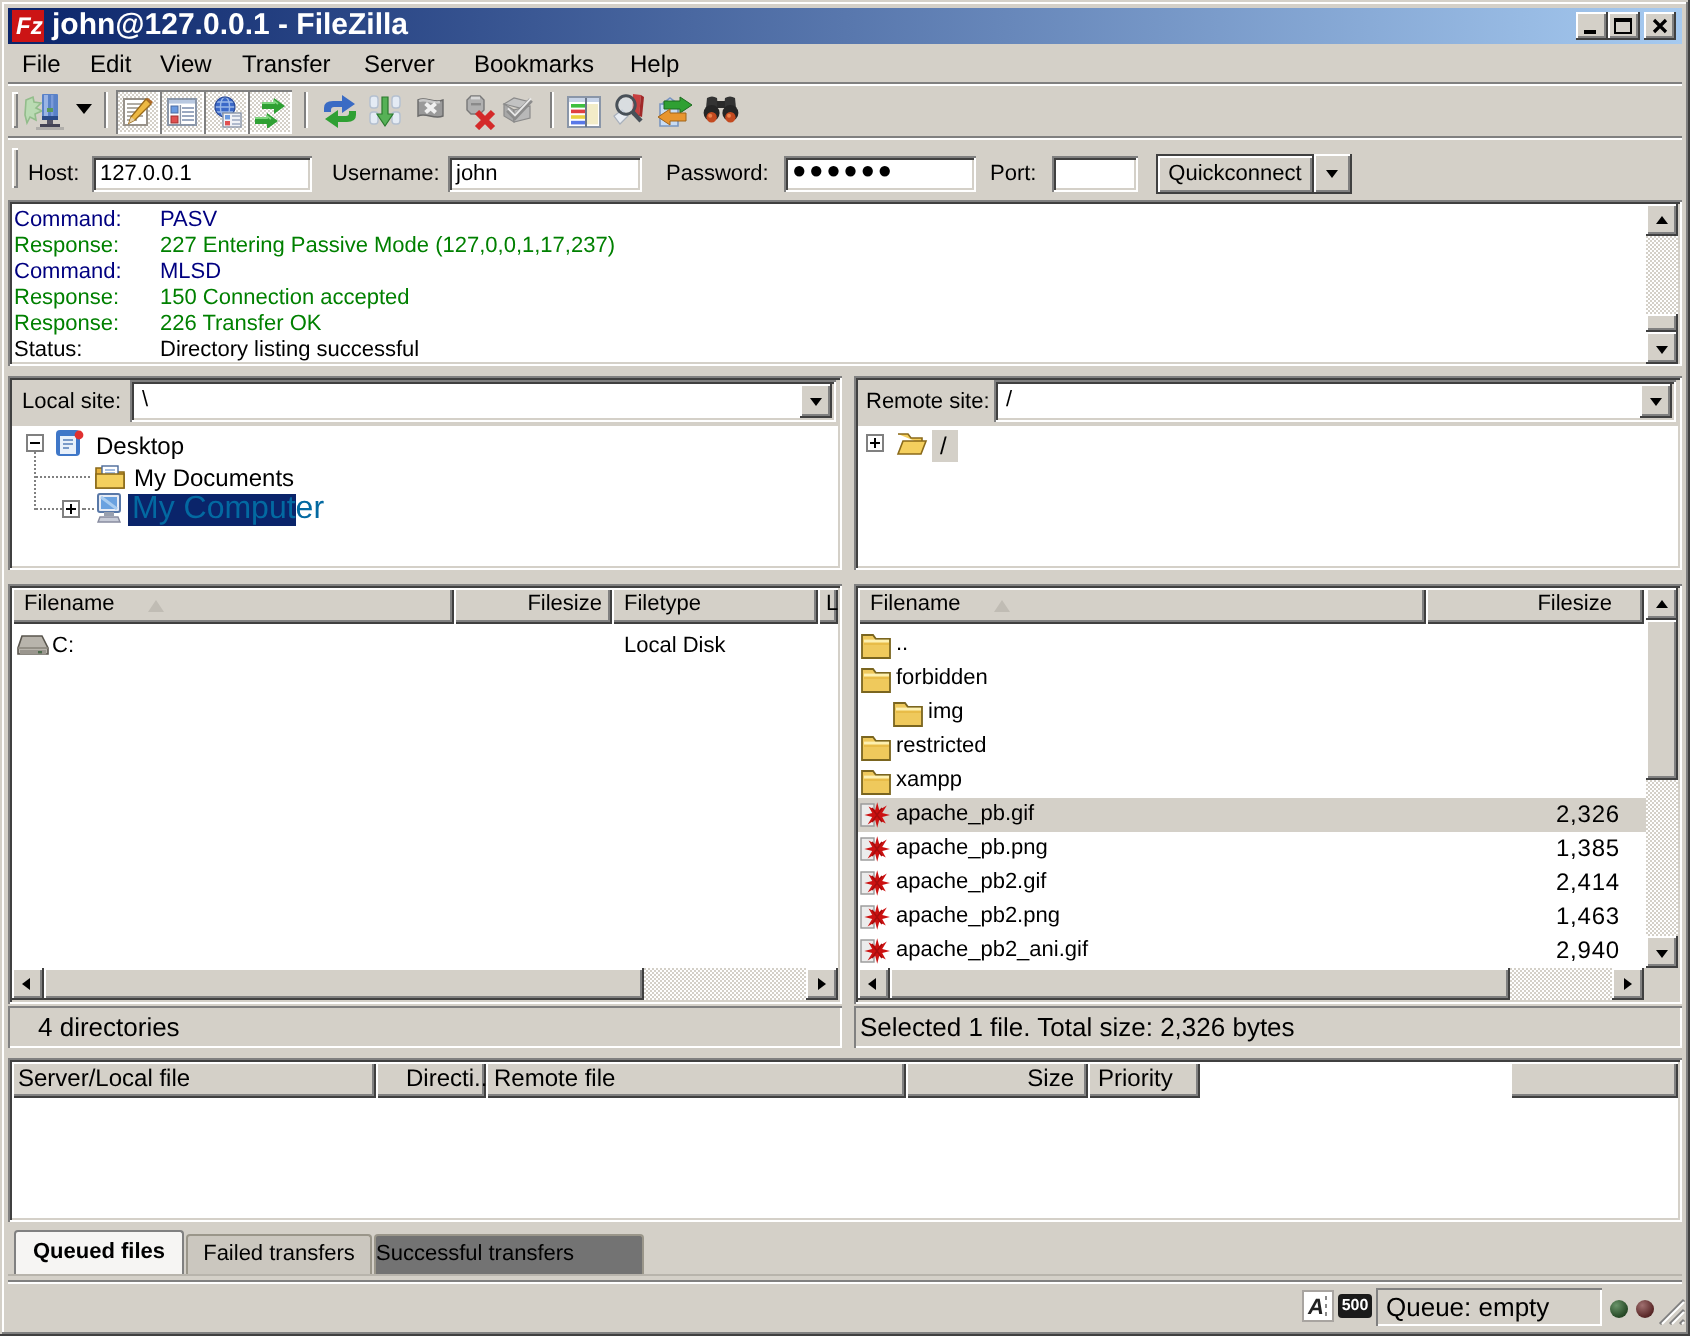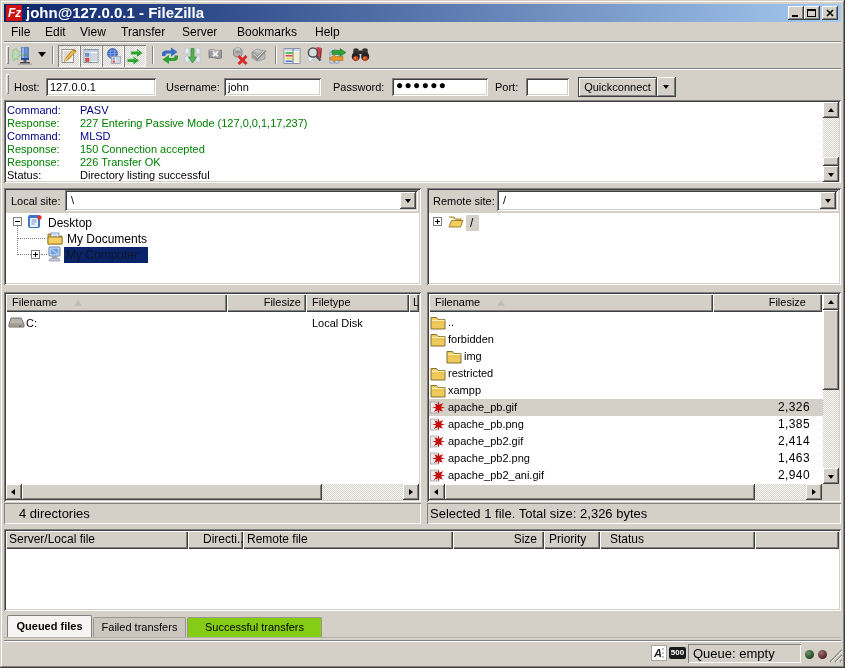--- a/index.html
+++ b/index.html
@@ -236,21 +236,21 @@
 <div class="a" style="left:33px;top:254px;width:5px;height:1px;background:#000"></div>
 <div class="a" style="left:35px;top:252px;width:1px;height:5px;background:#000"></div>
 <svg class="a" style="left:47px;top:246px" width="16" height="16" viewBox="0 0 16 16">
 <rect x="2" y="1" width="11" height="9" rx="1" fill="#e8ecf4" stroke="#5878a8"></rect>
 <rect x="3.5" y="2.5" width="8" height="6" fill="#6aa2e0"></rect>
 <path d="M3.5 2.5 l8 6" stroke="#a8ccf0" stroke-width="1.5"></path>
 <rect x="5" y="10" width="5" height="2" fill="#98a0b0"></rect>
 <path d="M3 12.5 h9 l1 2.5 H2 z" fill="#c8ccd8" stroke="#888ca0" stroke-width="0.7"></path>
 </svg>
 <div class="a" style="left:64px;top:247px;width:84px;height:16px;background:#0a246a"></div>
-<div class="a" style="left:66px;top:247px;line-height:16px;color:#0f172a;font-size:12px">My Computer</div>
+<div class="a" style="left:66px;top:247px;line-height:16px;color:#0369a1;font-size:16px">My Computer</div>
 
 <div class="a sunk2" style="left:427px;top:188px;width:414px;height:97px;background:#fff"></div>
 <div class="a" style="left:429px;top:190px;width:410px;height:23px;background:#d4d0c8"></div>
 <div class="a" style="left:433px;top:192px;line-height:19px">Remote site:</div>
 <div class="a ebox" style="left:497px;top:190px;width:341px;height:21px;line-height:20px;padding-left:6px">/</div>
 <div class="a sbtn" style="left:820px;top:192px;width:16px;height:17px"></div>
 <div class="a td" style="left:825px;top:199px"></div>
 <div class="a" style="left:433px;top:217px;width:9px;height:9px;background:#fff;border:1px solid #808080"></div>
 <div class="a" style="left:435px;top:221px;width:5px;height:1px;background:#000"></div>
 <div class="a" style="left:437px;top:219px;width:1px;height:5px;background:#000"></div>
@@ -390,26 +390,25 @@
 
 <div class="a sunk1" style="left:4px;top:503px;width:417px;height:21px;line-height:21px;padding-left:15px;font-size:13px">4 directories</div>
 <div class="a sunk1" style="left:427px;top:503px;width:414px;height:21px;line-height:21px;padding-left:3px;font-size:13px">Selected 1 file. Total size: 2,326 bytes</div>
 
 <div class="a sunk2" style="left:4px;top:529px;width:837px;height:82px;background:#fff"></div>
 <div class="a hdrc" style="left:6px;top:531px;width:182px;height:18px;line-height:17px;padding-left:3px;font-size:12px">Server/Local file</div>
 <div class="a hdrc" style="left:188px;top:531px;width:55px;height:18px;line-height:17px;padding-left:15px;font-size:12px">Directi...</div>
 <div class="a hdrc" style="left:243px;top:531px;width:210px;height:18px;line-height:17px;padding-left:4px;font-size:12px">Remote file</div>
 <div class="a hdrc" style="left:453px;top:531px;width:91px;height:18px;line-height:17px;text-align:right;padding-right:7px;font-size:12px">Size</div>
 <div class="a hdrc" style="left:544px;top:531px;width:56px;height:18px;line-height:17px;padding-left:5px;font-size:12px">Priority</div>
-<div class="a hdrc" style="left:600px;top:531px;width:155px;height:18px;line-height:17px;padding-left:10px;font-size:12px">Status</div>
 <div class="a hdrc" style="left:755px;top:531px;width:84px;height:18px"></div>
 
 <div class="a" style="left:7px;top:615px;width:85px;height:22px;background:#f6f5f3;border:1px solid #808080;border-bottom:none;border-radius:2px 2px 0 0;text-align:center;line-height:21px;font-weight:bold">Queued files</div>
 <div class="a" style="left:93px;top:617px;width:93px;height:20px;background:#cbc7bf;border:1px solid #9a968a;border-bottom:none;border-radius:2px 2px 0 0;text-align:center;line-height:19px">Failed transfers</div>
-<div class="a" style="left:187px;top:617px;width:135px;height:20px;background:#84cc16;border:1px solid #9a968a;border-bottom:none;border-radius:2px 2px 0 0;text-align:center;line-height:19px">Successful transfers</div>
+<div class="a" style="left:187px;top:617px;width:135px;height:20px;background:#737373;border:1px solid #9a968a;border-bottom:none;border-radius:2px 2px 0 0;text-align:left;line-height:19px">Successful transfers</div>
 <div class="a" style="left:4px;top:637px;width:837px;height:1px;background:#b8b4ac"></div>
 
 <div class="a" style="left:4px;top:640px;width:837px;height:1px;background:#808080"></div>
 <div class="a" style="left:4px;top:641px;width:837px;height:1px;background:#fff"></div>
 <div class="a" style="left:651px;top:645px;width:16px;height:16px;background:#fff;border:1px solid #a8a4a0"></div>
 <svg class="a" style="left:651px;top:645px" width="16" height="16">
 <text x="3" y="12" font-size="11" font-weight="bold" font-style="italic" fill="#222" font-family="Liberation Sans">A</text>
 <path d="M12 3 v2 M12 7 v2 M12 11 v2" stroke="#888" stroke-width="1"></path>
 </svg>
 <div class="a" style="left:669px;top:647px;width:17px;height:12px;background:#1a1a1a;border-radius:2px;color:#fff;font-size:8px;font-weight:bold;text-align:center;line-height:12px;letter-spacing:0">500</div>

